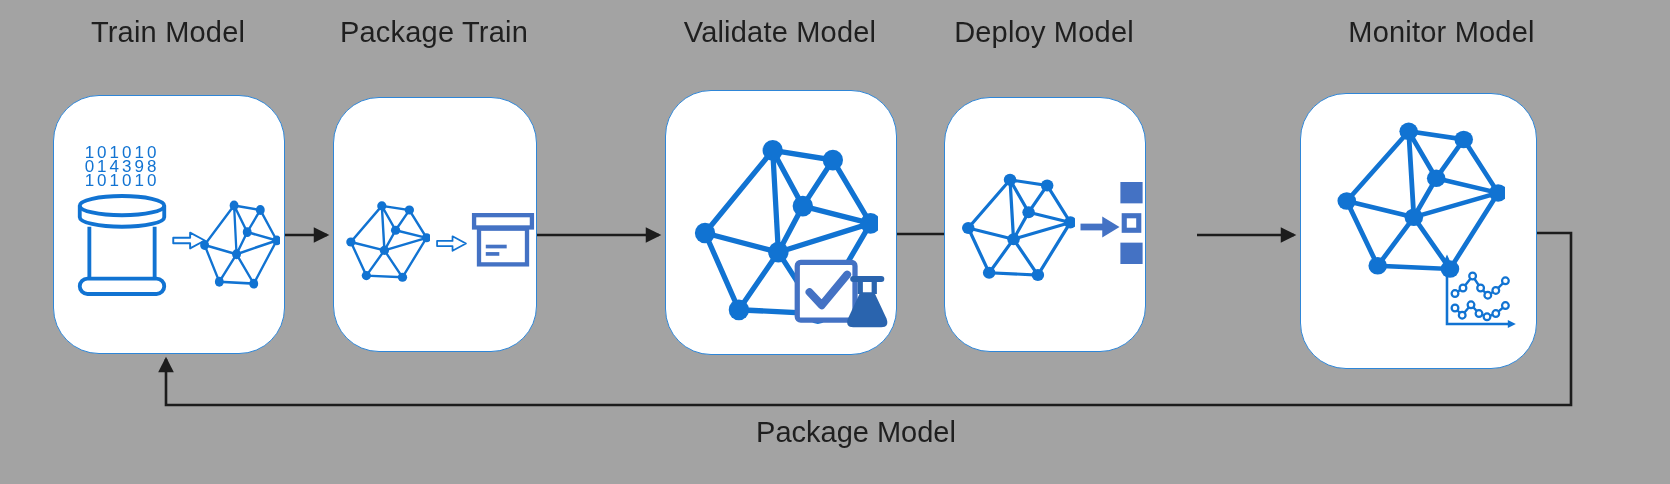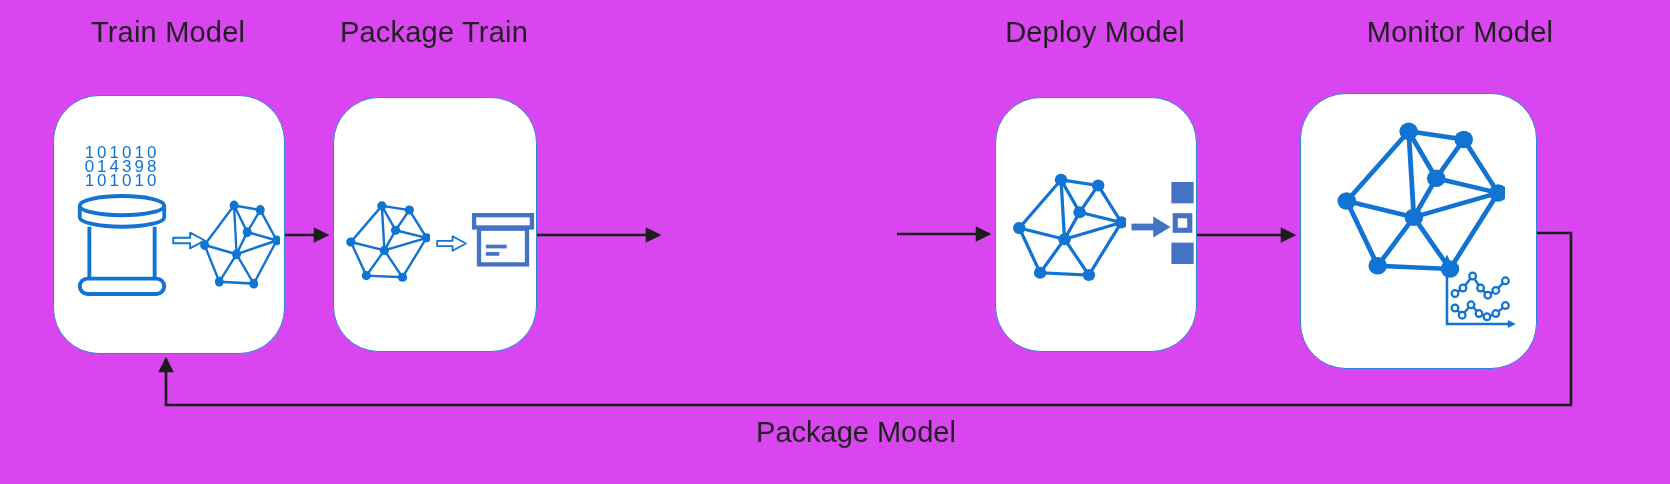--- a/index.html
+++ b/index.html
@@ -1,40 +1,40 @@
 <!DOCTYPE html>
 <html style="--box-border: #2E86D8; --icon-blue: #1173D2; --muted-blue: #4472C4; --flask-blue: #2A64AE; --connector-black: #1C1C1C; --label-text: #1F1F1F;"><head>
 <meta charset="utf-8">
 <style>
   html,body { margin:0; padding:0; background:#ffffff; }
   .canvas {
-    position:relative; width:1670px; height:484px; background:#d946ef;
+    position:relative; width:1670px; height:484px; background:#a3a3a3;
     font-family:"Liberation Sans", sans-serif; overflow:hidden;
   }
   .connector-layer { position:absolute; left:0; top:0; width:1670px; height:484px; pointer-events:none; }
   .stage { position:absolute; top:0; height:484px; }
   .stage-title {
     position:absolute; top:16px; left:50%; transform:translateX(-50%);
     white-space:nowrap; font-size:29px; font-weight:400; color:var(--label-text,#1f1f1f);
     letter-spacing:0.2px;
   }
   .stage-box {
     position:absolute; left:0; background:#ffffff;
     border:1.6px solid var(--box-border,#2E86D8); border-radius:46px;
   }
   
   #stage-train   { left:53px;   width:230px; }
   #stage-train   .stage-box { top:95px; width:230px; height:257px; }
   #stage-package { left:333px;  width:202px; }
   #stage-package .stage-box { top:97px; width:202px; height:253px; }
   #stage-validate{ left:665px;  width:230px; }
   #stage-validate .stage-box { top:90px; width:230px; height:263px; }
-  #stage-deploy  { left:995px;  width:200px;text-decoration:underline; }
+  #stage-deploy  { left:944px;  width:200px;text-decoration:underline; }
   #stage-deploy  .stage-box { top:97px; width:200px; height:253px; }
-  #stage-monitor { left:1300px; width:283px;padding-left:37px; }
+  #stage-monitor { left:1300px; width:283px; }
   #stage-monitor .stage-box { top:93px; width:235px; height:274px; }
 
   .icon { position:absolute; }
   .binary-block {
     position:absolute; text-align:center;
     color:var(--icon-blue,#1173D2); font-weight:400; font-size:17px;
     line-height:14px; letter-spacing:3px;
   }
   .feedback-label {
     position:absolute; top:416px; left:856px; transform:translateX(-50%);
@@ -116,20 +116,37 @@
         <g stroke="#4472C4" stroke-width="7" fill="none">
           <rect x="5" y="5" width="94" height="20"></rect>
           <rect x="13" y="27" width="78" height="58"></rect>
           <path d="M24 56 H58" stroke-width="6"></path>
           <path d="M24 68 H46" stroke-width="6"></path>
         </g>
       </svg>
     </div>
   </div>
 
+  <div class="stage" id="stage-validate">
+    <div class="stage-title">Validate Model</div>
+    <div class="stage-box">
+      <svg class="icon" style="left:24px; top:46px;" width="188" height="192" viewBox="0 0 100 100" preserveAspectRatio="none">
+        <use href="#netgraph"></use>
+      </svg>
+      <svg class="icon" style="left:126px; top:160px;" width="98" height="84" viewBox="0 0 112 94">
+        <rect x="6" y="12" width="66" height="66" rx="4" fill="#ffffff" stroke="#4472C4" stroke-width="6"></rect>
+        <path d="M20 46 L34 61 L63 26" fill="none" stroke="#4472C4" stroke-width="9" stroke-linecap="round" stroke-linejoin="round"></path>
+        <g>
+          <path d="M78 34 V48 M94 34 V48" stroke="#2A64AE" stroke-width="6" fill="none"></path>
+          <path d="M70 31 H102" stroke="#2A64AE" stroke-width="7" stroke-linecap="round" fill="none"></path>
+          <path d="M78 46 L64 76 q-3.5 10 6 10 h32 q9.5 0 6 -10 L94 46 Z" fill="#2A64AE"></path>
+        </g>
+      </svg>
+    </div>
+  </div>
 
   <div class="stage" id="stage-deploy">
     <div class="stage-title">Deploy Model</div>
     <div class="stage-box">
       <svg class="icon" style="left:14px; top:74px;" width="116" height="112" viewBox="0 0 100 100" preserveAspectRatio="none">
         <use href="#netgraph"></use>
       </svg>
       <svg class="icon" style="left:134px; top:115px;" width="42" height="28" viewBox="0 0 56 36">
         <path d="M2 18 H33" stroke="#4472C4" stroke-width="9" fill="none"></path>
         <path d="M31 4 L54 18 L31 32 Z" fill="#4472C4"></path>

